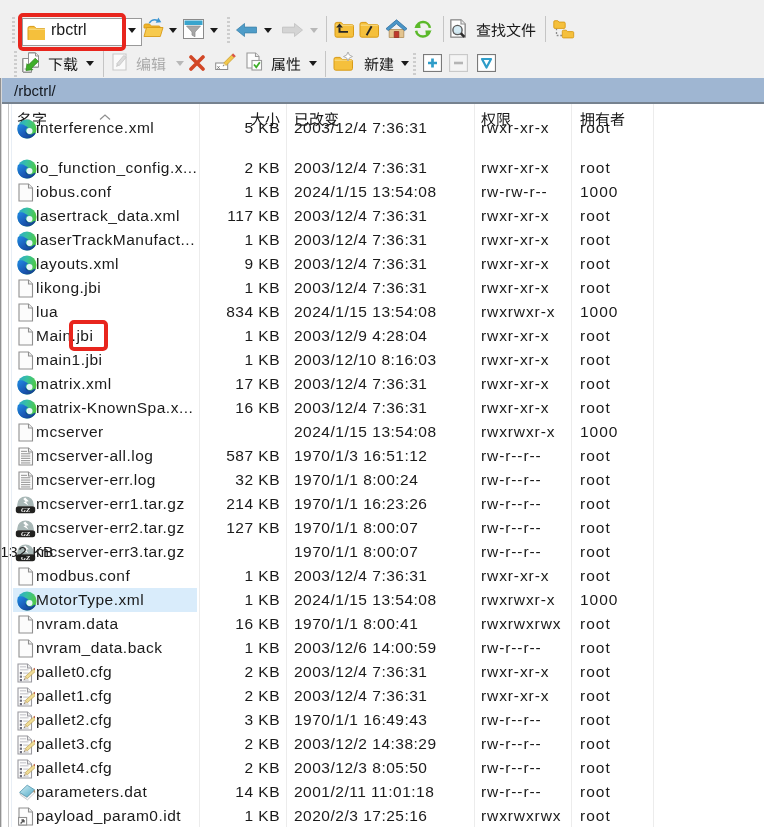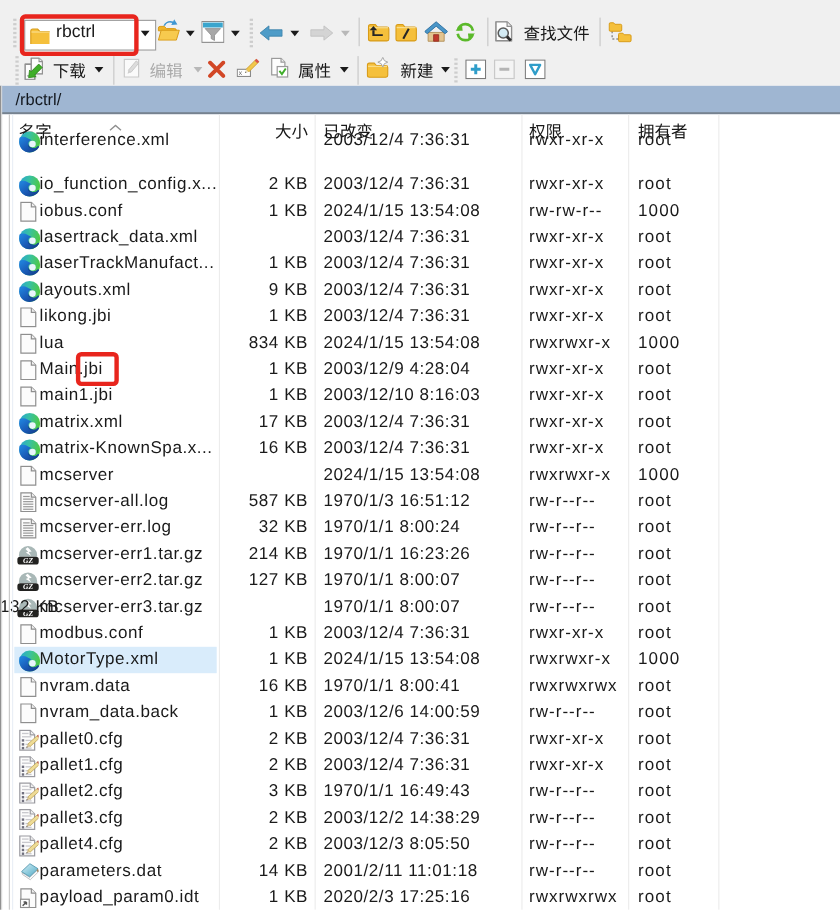--- a/index.html
+++ b/index.html
@@ -269,20 +269,21 @@
                 <stop offset="1" stop-color="#133f8c"></stop>
               </linearGradient>
             </defs>
 <circle cx="10" cy="10" r="9.55" fill="url(#eg1)"></circle>
 <circle cx="12.5" cy="11.9" r="3.0" fill="#e9f5fb"></circle>
 <path d="M0.8 6.2 C2.9 4.9 5.6 5.0 7.9 6.4 C9.5 7.4 10.9 7.9 11.7 8.5 C10.0 8.7 8.7 9.9 8.7 11.7 C8.7 14.1 10.9 15.6 13.4 15.6 C15.0 15.6 16.0 15.0 16.9 14.1 C17.9 13.2 18.9 13.8 18.3 15.1 C16.6 17.8 13.5 19.55 10 19.55 C4.7 19.55 0.45 15.3 0.45 10 C0.45 8.65 0.57 7.4 0.8 6.2 Z" fill="url(#eg2)"></path>
 <path d="M8.7 11.7 C8.7 14.1 10.9 15.6 13.4 15.6 C10.2 16.4 7.7 14.5 8.7 11.7 Z" fill="#133f8c"></path>
           </svg>
         </div>
         <div class="rt" style="left:36px;top:3px">interference.xml</div>
+        <div class="rt" style="left:0;top:3px;width:280px;text-align:right">5 KB</div>
         <div class="rt" style="left:294px;top:3px">2003/12/4 7:36:31</div>
         <div class="rt" style="left:481px;top:3px;letter-spacing:0.9px">rwxr-xr-x</div>
         <div class="rt" style="left:580px;top:3px;letter-spacing:1px">root</div>
       </div>
       <div class="abs" style="left:0;top:52px;width:764px;height:24px">
         <div class="abs" style="left:0;top:1px;width:24px;height:22px">
           <svg width="20" height="20" viewBox="0 0 20 20" style="position:absolute;left:17px;top:2px">
             <defs>
               <linearGradient id="eg1" x1="0" y1="0" x2="1" y2="0.25">
 <stop offset="0" stop-color="#2aa3d4"></stop>
@@ -335,20 +336,21 @@
                 <stop offset="1" stop-color="#133f8c"></stop>
               </linearGradient>
             </defs>
 <circle cx="10" cy="10" r="9.55" fill="url(#eg1)"></circle>
 <circle cx="12.5" cy="11.9" r="3.0" fill="#e9f5fb"></circle>
 <path d="M0.8 6.2 C2.9 4.9 5.6 5.0 7.9 6.4 C9.5 7.4 10.9 7.9 11.7 8.5 C10.0 8.7 8.7 9.9 8.7 11.7 C8.7 14.1 10.9 15.6 13.4 15.6 C15.0 15.6 16.0 15.0 16.9 14.1 C17.9 13.2 18.9 13.8 18.3 15.1 C16.6 17.8 13.5 19.55 10 19.55 C4.7 19.55 0.45 15.3 0.45 10 C0.45 8.65 0.57 7.4 0.8 6.2 Z" fill="url(#eg2)"></path>
 <path d="M8.7 11.7 C8.7 14.1 10.9 15.6 13.4 15.6 C10.2 16.4 7.7 14.5 8.7 11.7 Z" fill="#133f8c"></path>
           </svg>
         </div>
         <div class="rt" style="left:36px;top:3px">lasertrack_data.xml</div>
+        <div class="rt" style="left:0;top:3px;width:280px;text-align:right">117 KB</div>
         <div class="rt" style="left:294px;top:3px">2003/12/4 7:36:31</div>
         <div class="rt" style="left:481px;top:3px;letter-spacing:0.9px">rwxr-xr-x</div>
         <div class="rt" style="left:580px;top:3px;letter-spacing:1px">root</div>
       </div>
       <div class="abs" style="left:0;top:124px;width:764px;height:24px">
         <div class="abs" style="left:0;top:1px;width:24px;height:22px">
           <svg width="20" height="20" viewBox="0 0 20 20" style="position:absolute;left:17px;top:2px">
             <defs>
               <linearGradient id="eg1" x1="0" y1="0" x2="1" y2="0.25">
 <stop offset="0" stop-color="#2aa3d4"></stop>

